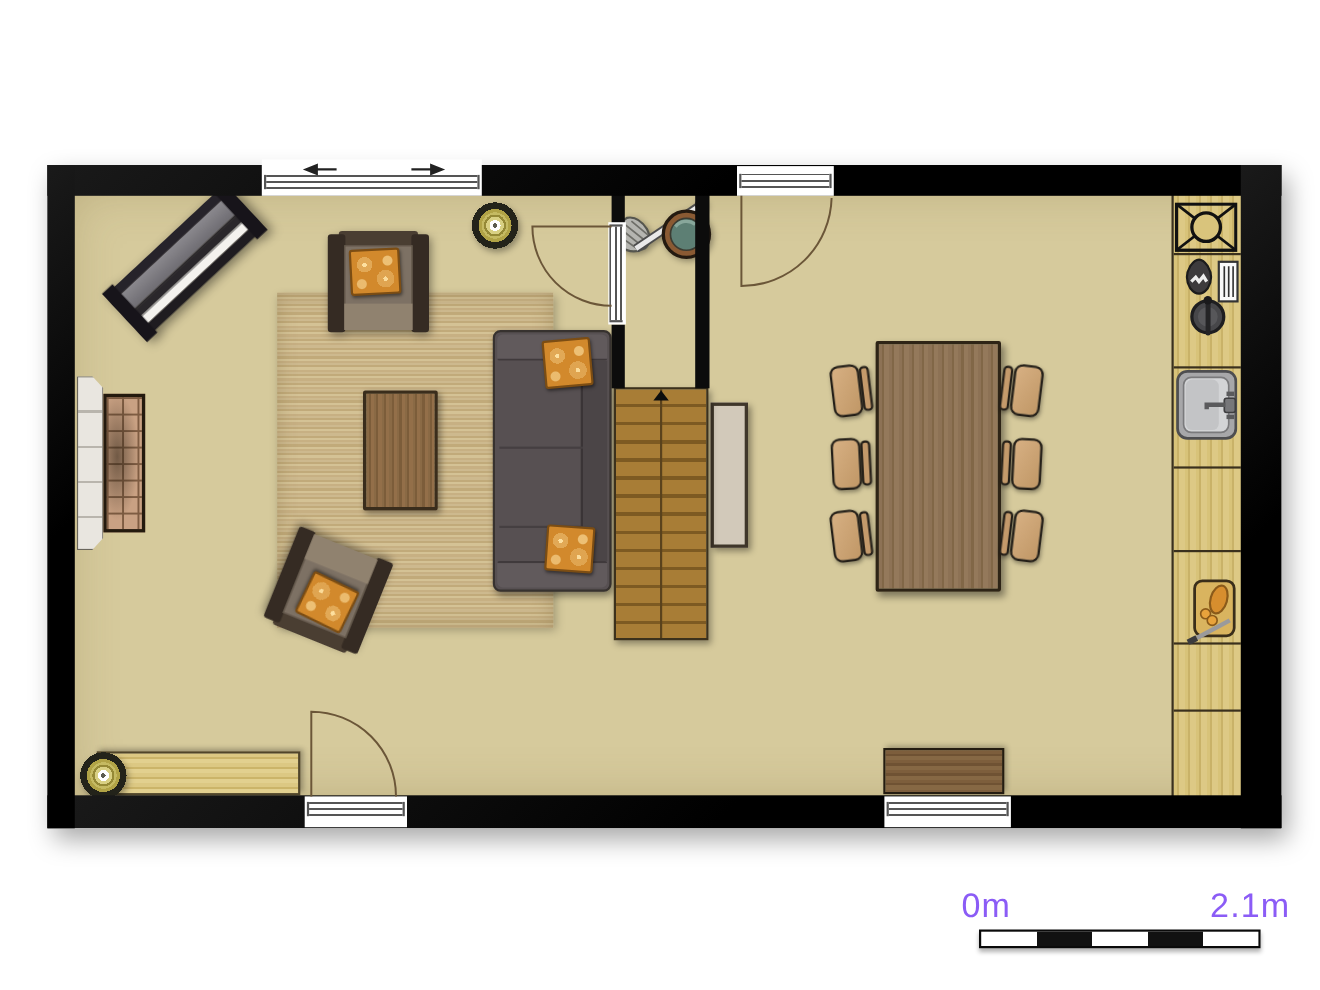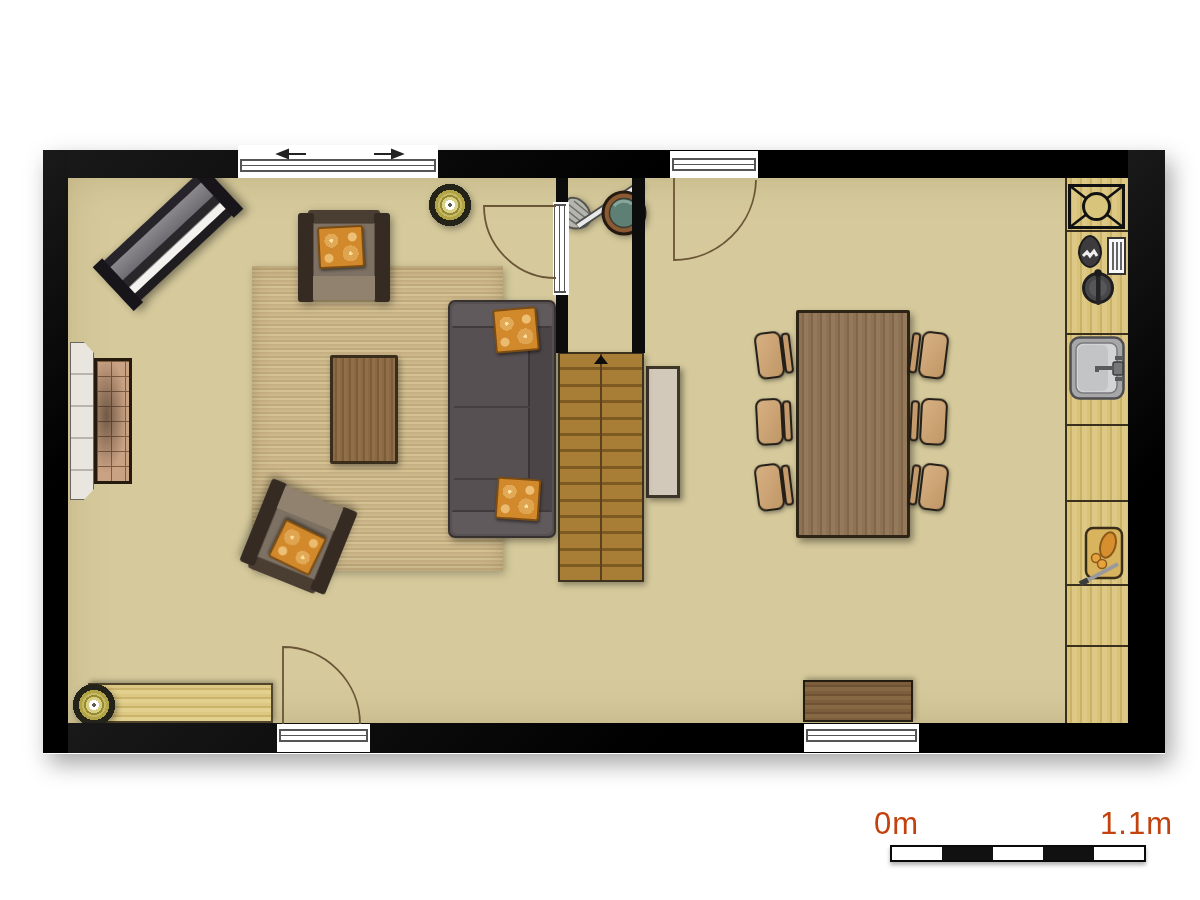--- a/index.html
+++ b/index.html
@@ -113,21 +113,21 @@
         radial-gradient(circle at 17px 15px,#0d0d0d 0 8.5px,transparent 9px),
         radial-gradient(circle at 44px 15px,#0d0d0d 0 8.5px,transparent 9px),
         radial-gradient(circle at 17px 38px,#0d0d0d 0 8.5px,transparent 9px),
         radial-gradient(circle at 44px 38px,#0d0d0d 0 8.5px,transparent 9px);}
   .cooktop .knobs{left:-2px;top:6px;width:3px;height:44px;background:repeating-linear-gradient(180deg,#fff 0 3px,transparent 3px 11px);}
   .oven{left:1062px;top:650px;width:70px;height:72px;transform:rotate(-14deg);background:#f4f4f4;
       border:2px solid #909092;box-shadow:3px 4px 6px rgba(0,0,0,.45);}
   .oven .inner{left:11px;top:13px;width:46px;height:46px;border:2.5px solid #333;border-radius:6px;background:#fff;}
 
   
-  .scale-label{top:806px;font-size:31px;color:#c2410c;z-index:9;letter-spacing:1px;}
+  .scale-label{top:806px;font-size:31px;color:#8b5cf6;z-index:9;letter-spacing:1px;}
   .scale-label.start{left:874px;width:90px;text-align:left;}
   .scale-label.end{left:1048px;width:125px;text-align:right;}
   .scale-bar{left:890px;top:845px;width:256px;height:17px;z-index:9;border:2px solid #0a0a0a;
       background:linear-gradient(90deg,#fff 0 20%,#111 20% 40%,#fff 40% 60%,#111 60% 80%,#fff 80%);
       box-shadow:0 3px 4px rgba(0,0,0,.3);}
 </style>
 </head>
 <body>
 
 <div id="canvas">
@@ -341,16 +341,16 @@
 
   <svg class="door-svg" width="1200" height="900" viewBox="0 0 1200 900">
     <g stroke="#6b5638" stroke-width="1.8" fill="none">
       <path d="M556 206 L484 206 A 72 72 0 0 0 556 278"></path>
       <path d="M674 178 L674 260 A 82 82 0 0 0 756 180"></path>
       <path d="M283 724 L283 647 A 77 77 0 0 1 360 724"></path>
     </g>
   </svg>
 
   <div class="scale-label start">0m</div>
-  <div class="scale-label end">1.1m</div>
+  <div class="scale-label end">2.1m</div>
   <div class="scale-bar"></div>
 
 </div>
 
 </body></html>

